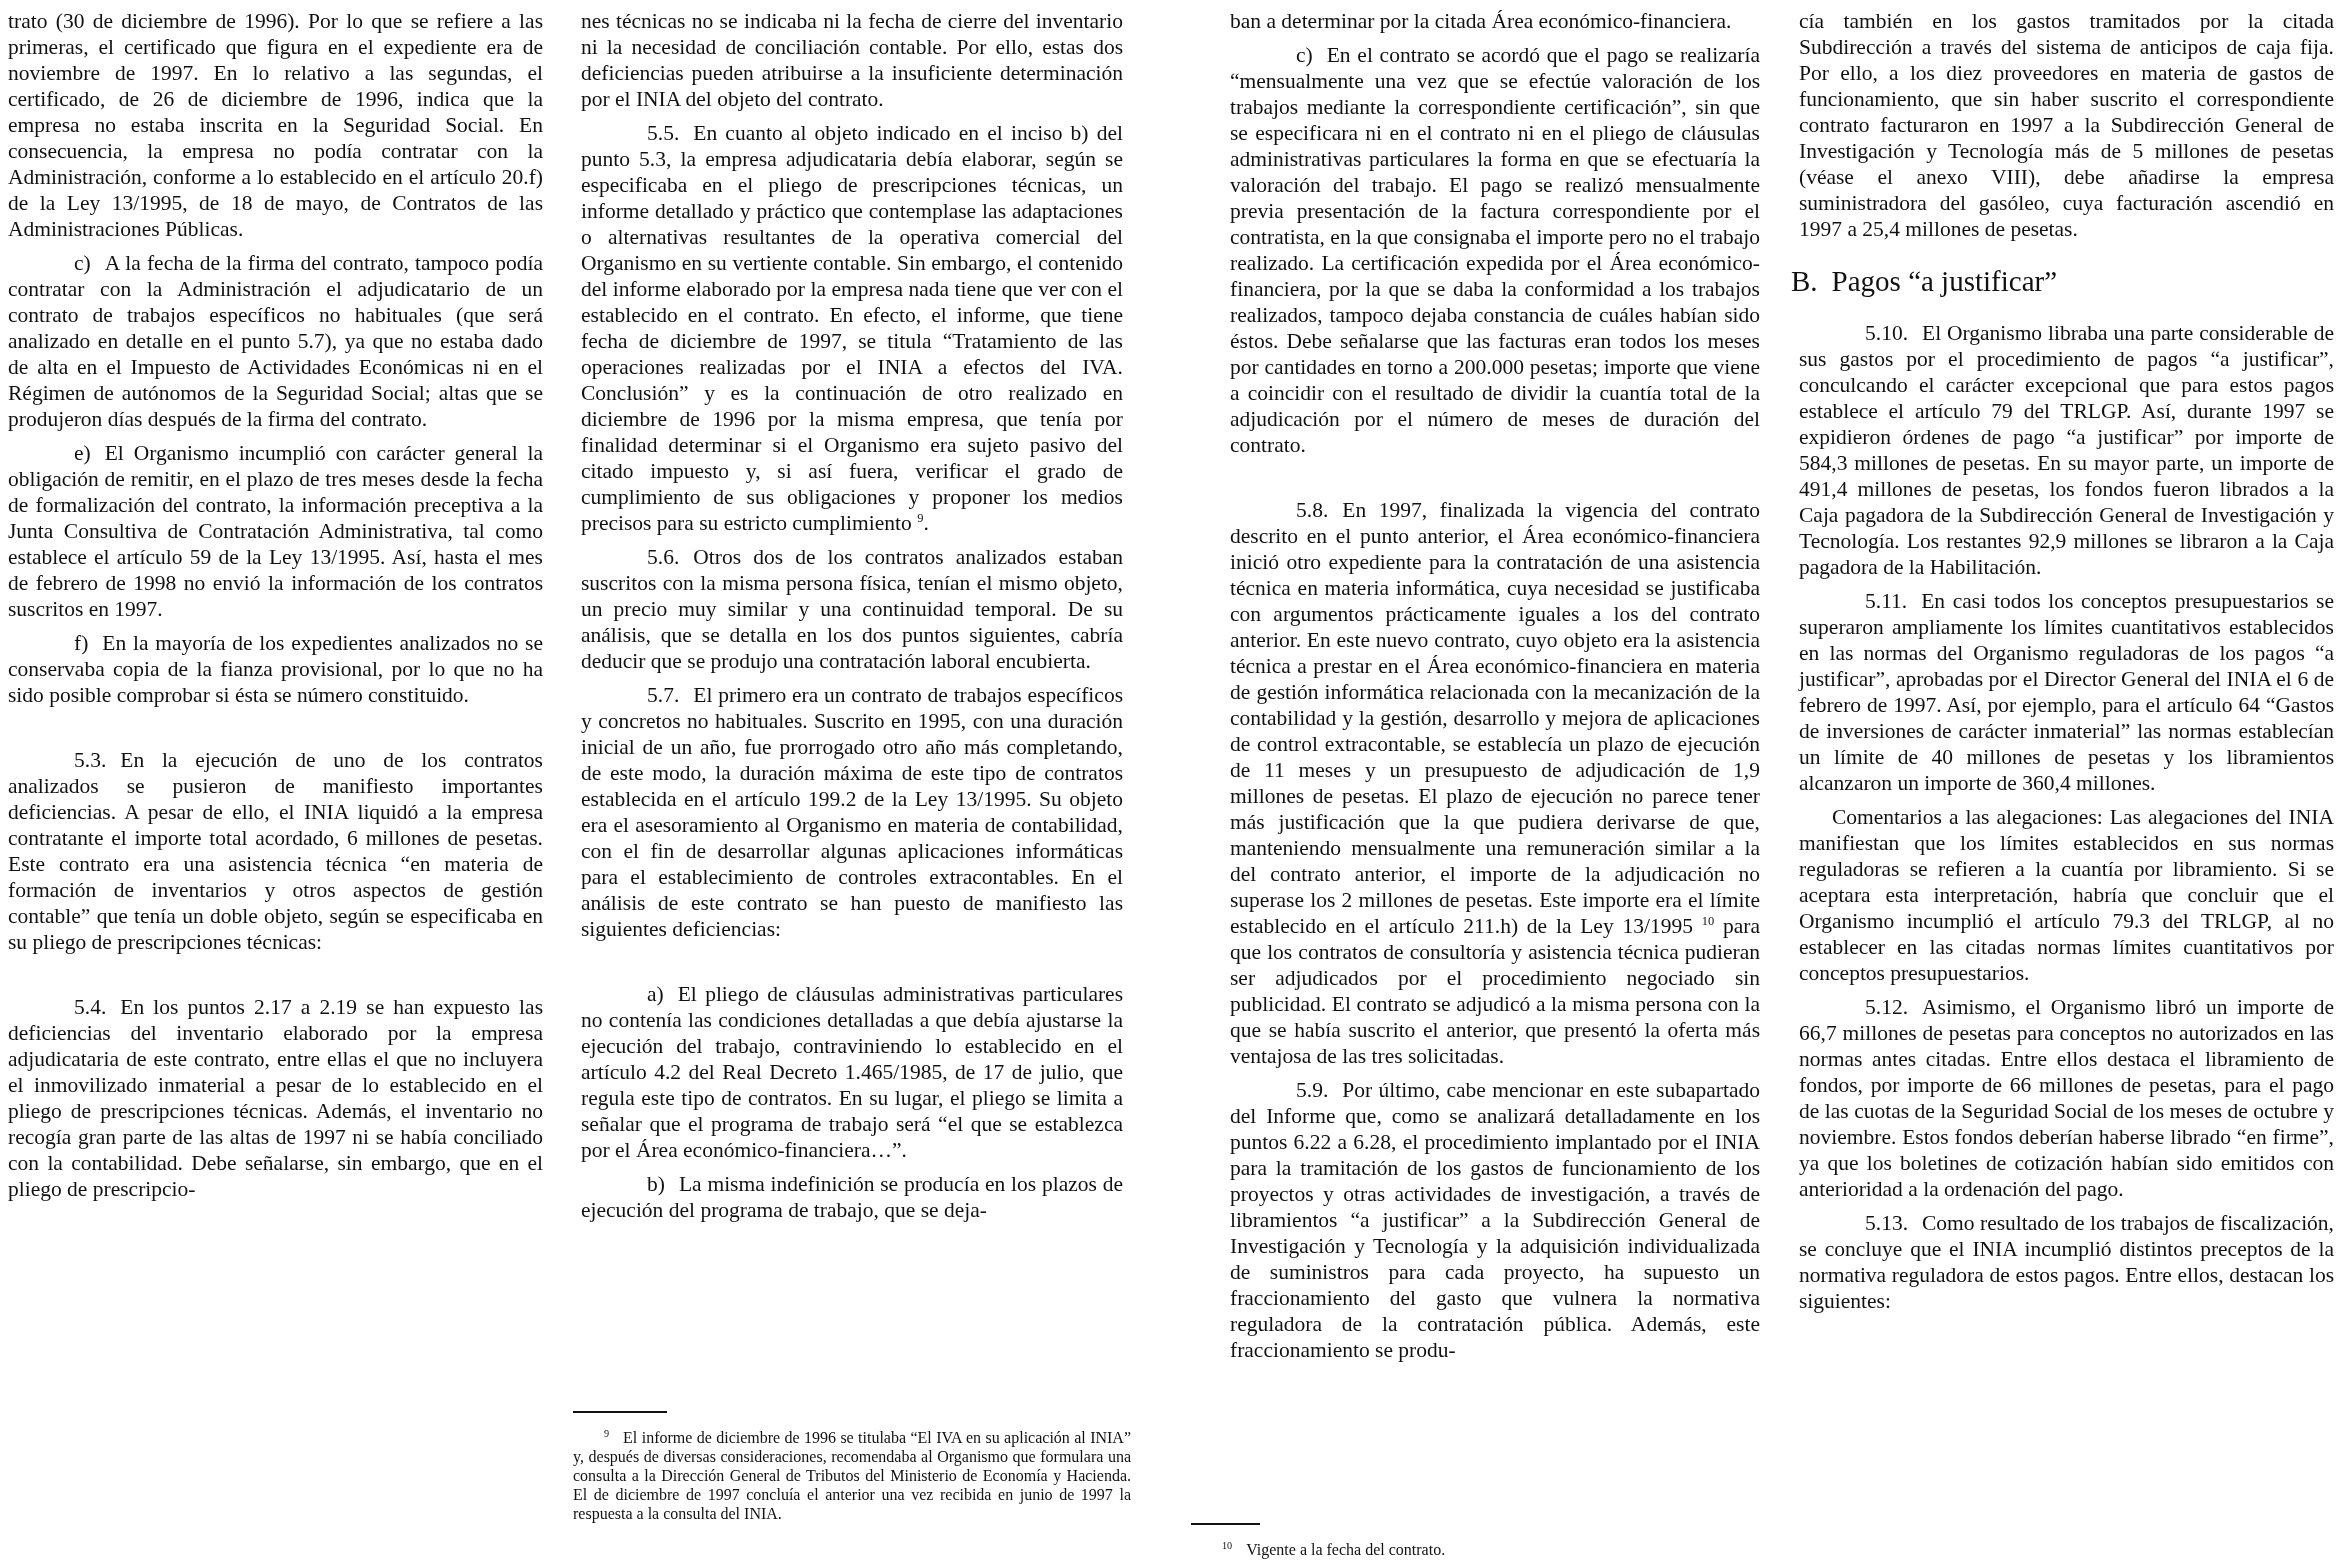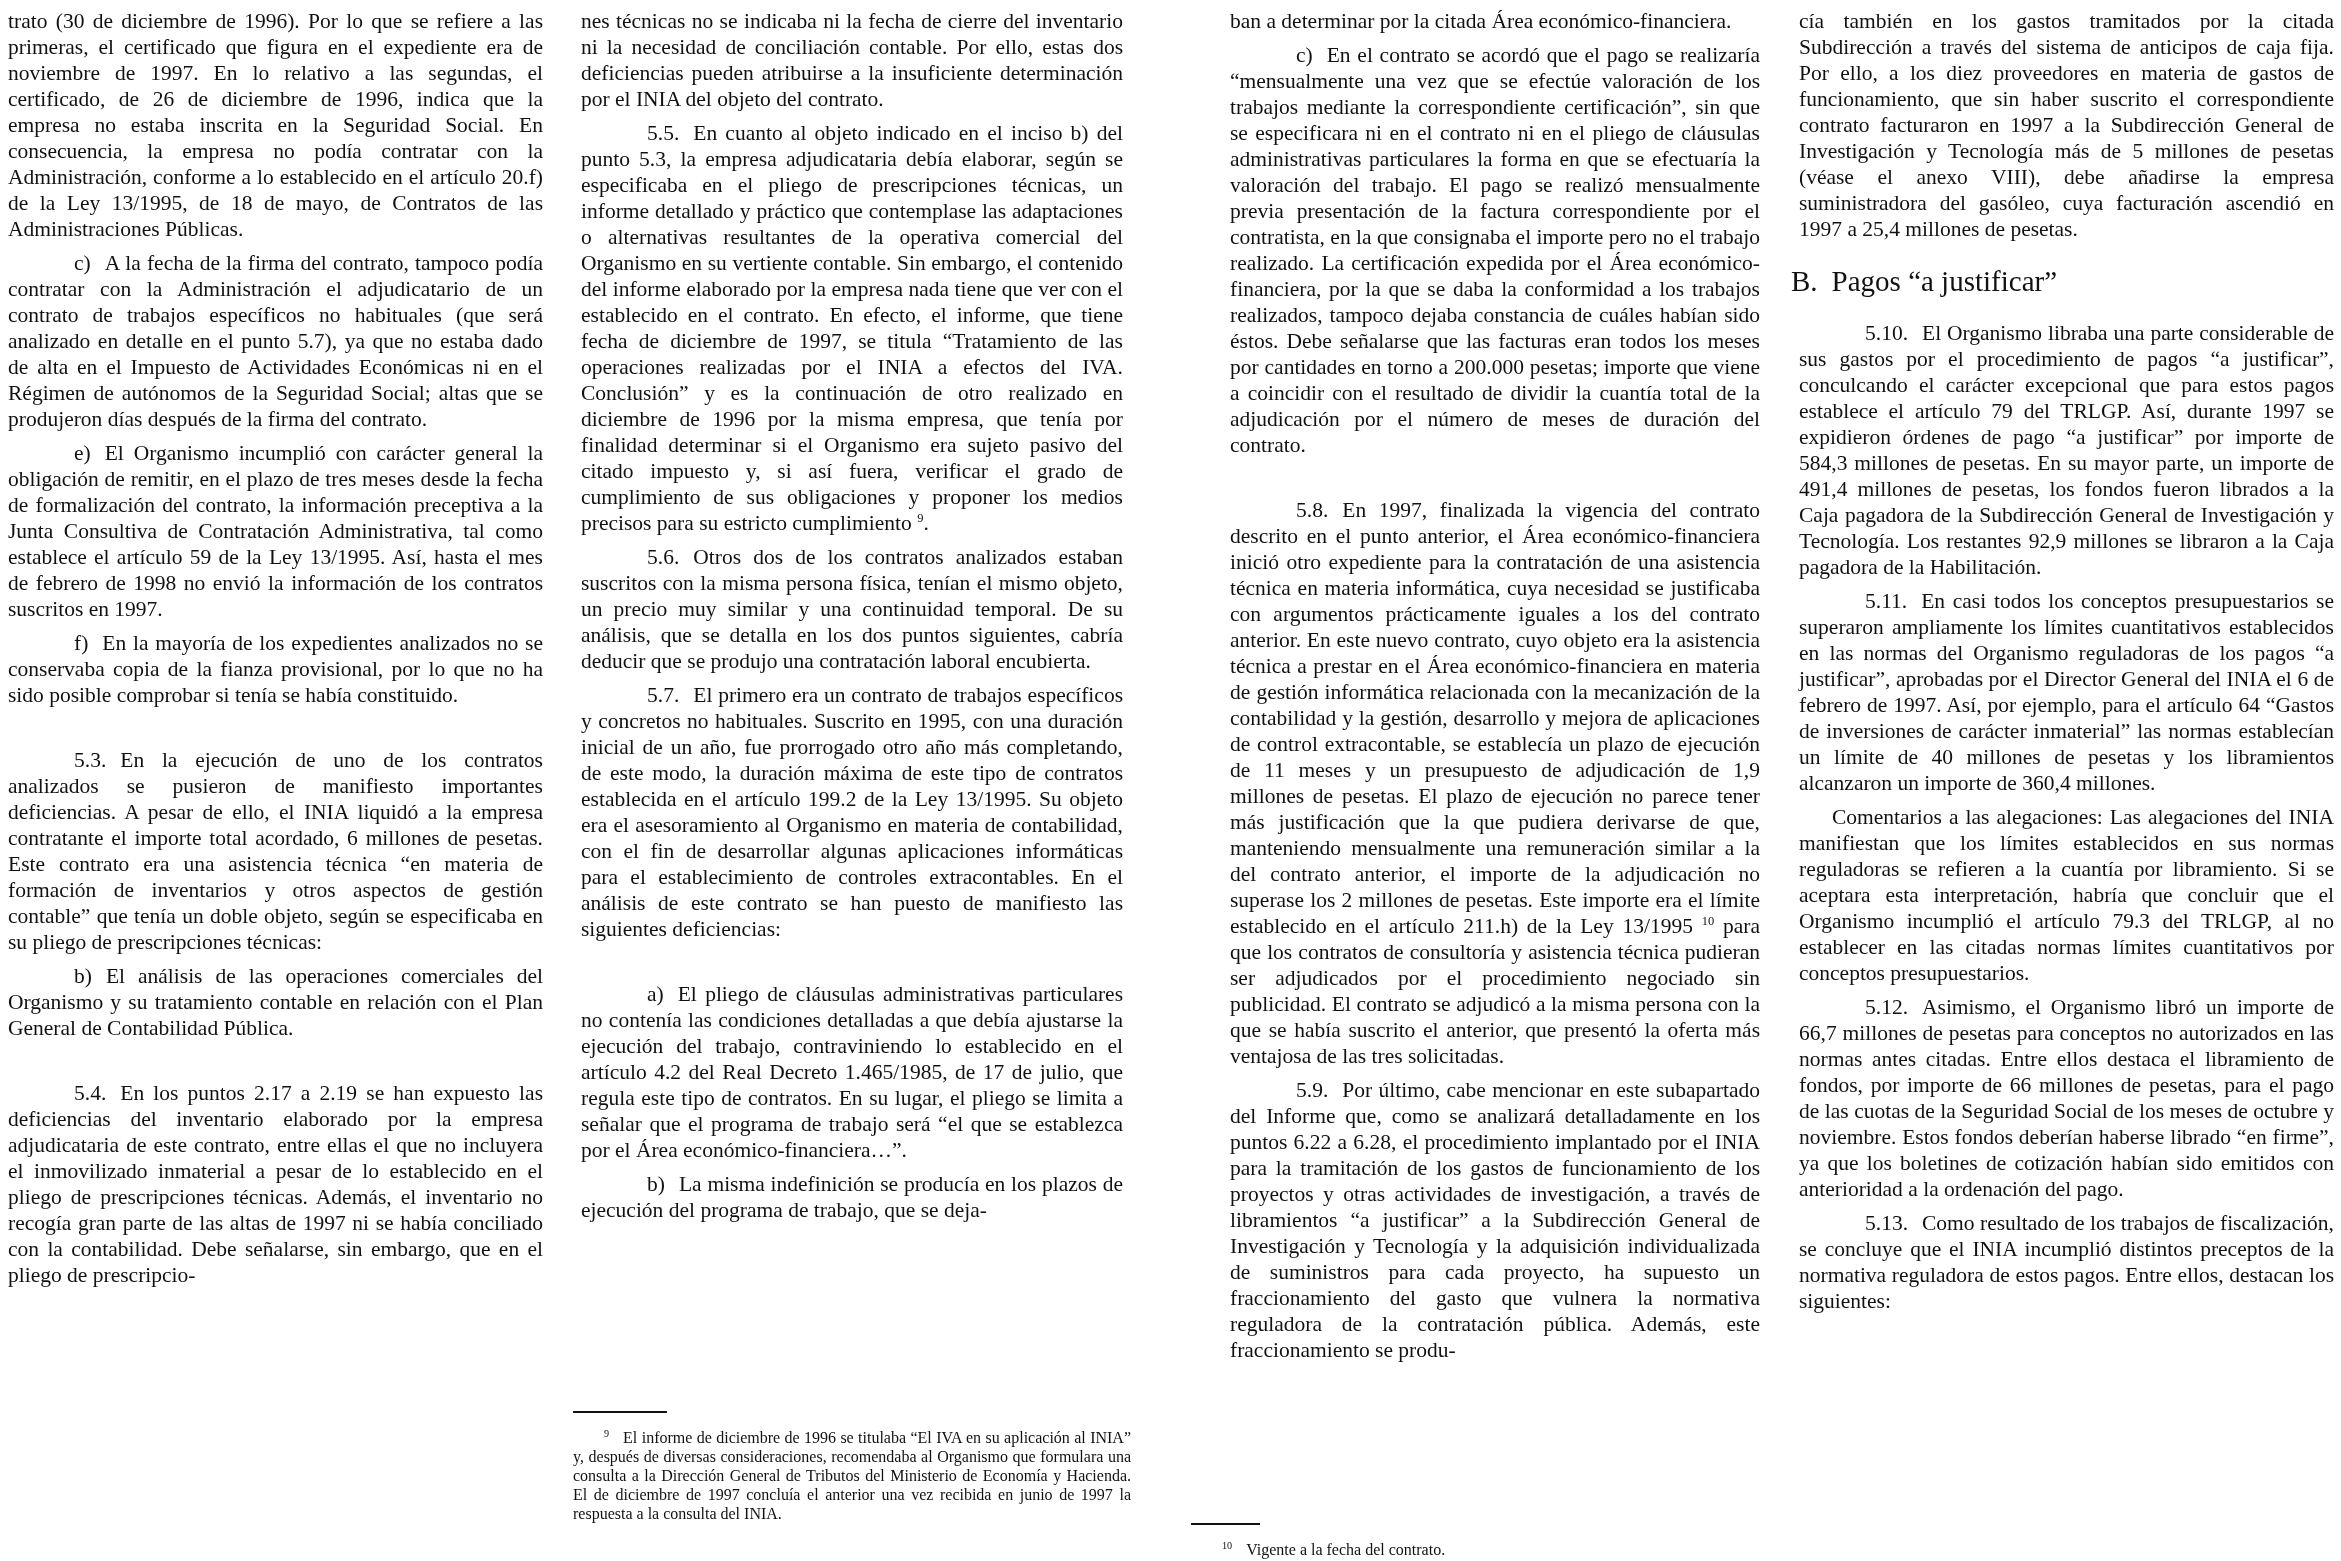--- a/index.html
+++ b/index.html
@@ -35,23 +35,22 @@
   #fn-col3 { left: 1191px; top: 1523px; width: 546px; }
   #fn-col3 .fn-rule { width: 69px; }
 </style>
 </head>
 <body>
 
 <div id="col1" class="col">
     <p class="noindent"><span>trato (30 de diciembre de 1996). Por lo que se refiere a las primeras, el certificado que figura en el expediente era de noviembre de 1997. En lo relativo a las segundas, el certificado, de 26 de diciembre de 1996, indica que la empresa no estaba inscrita en la Seguridad Social. En consecuencia, la empresa no podía contratar con la Administración, conforme a lo establecido en el artículo 20.f) de la Ley 13/1995, de 18 de mayo, de Contratos de las Administraciones Públicas.</span></p>
     <p><span class="num">c)</span><span>A la fecha de la firma del contrato, tampoco podía contratar con la Administración el adjudicatario de un contrato de trabajos específicos no habituales (que será analizado en detalle en el punto 5.7), ya que no estaba dado de alta en el Impuesto de Actividades Económicas ni en el Régimen de autónomos de la Seguridad Social; altas que se produjeron días después de la firma del contrato.</span></p>
     <p><span class="num">e)</span><span>El Organismo incumplió con carácter general la obligación de remitir, en el plazo de tres meses desde la fecha de formalización del contrato, la información preceptiva a la Junta Consultiva de Contratación Administrativa, tal como establece el artículo 59 de la Ley 13/1995. Así, hasta el mes de febrero de 1998 no envió la información de los contratos suscritos en 1997.</span></p>
-    <p><span class="num">f)</span><span>En la mayoría de los expedientes analizados no se conservaba copia de la fianza provisional, por lo que no ha sido posible comprobar si tenía se había constituido.</span></p>
+    <p><span class="num">f)</span><span>En la mayoría de los expedientes analizados no se conservaba copia de la fianza provisional, por lo que no ha sido posible comprobar si ésta se número constituido.</span></p>
     <p class="gap-big"><span class="num">5.3.</span><span>En la ejecución de uno de los contratos analizados se pusieron de manifiesto importantes deficiencias. A pesar de ello, el INIA liquidó a la empresa contratante el importe total acordado, 6 millones de pesetas. Este contrato era una asistencia técnica “en materia de formación de inventarios y otros aspectos de gestión contable” que tenía un doble objeto, según se especificaba en su pliego de prescripciones técnicas:</span></p>
-    <p><span class="num">b)</span><span>El análisis de las operaciones comerciales del Organismo y su tratamiento contable en relación con el Plan General de Contabilidad Pública.</span></p>
     <p class="gap-big"><span class="num">5.4.</span><span>En los puntos 2.17 a 2.19 se han expuesto las deficiencias del inventario elaborado por la empresa adjudicataria de este contrato, entre ellas el que no incluyera el inmovilizado inmaterial a pesar de lo establecido en el pliego de prescripciones técnicas. Además, el inventario no recogía gran parte de las altas de 1997 ni se había conciliado con la contabilidad. Debe señalarse, sin embargo, que en el pliego de prescripcio-</span></p>
   </div>
 <div id="col2" class="col">
     <p class="noindent"><span>nes técnicas no se indicaba ni la fecha de cierre del inventario ni la necesidad de conciliación contable. Por ello, estas dos deficiencias pueden atribuirse a la insuficiente determinación por el INIA del objeto del contrato.</span></p>
     <p><span class="num">5.5.</span><span>En cuanto al objeto indicado en el inciso b) del punto 5.3, la empresa adjudicataria debía elaborar, según se especificaba en el pliego de prescripciones técnicas, un informe detallado y práctico que contemplase las adaptaciones o alternativas resultantes de la operativa comercial del Organismo en su vertiente contable. Sin embargo, el contenido del informe elaborado por la empresa nada tiene que ver con el establecido en el contrato. En efecto, el informe, que tiene fecha de diciembre de 1997, se titula “Tratamiento de las operaciones realizadas por el INIA a efectos del IVA. Conclusión” y es la continuación de otro realizado en diciembre de 1996 por la misma empresa, que tenía por finalidad determinar si el Organismo era sujeto pasivo del citado impuesto y, si así fuera, verificar el grado de cumplimiento de sus obligaciones y proponer los medios precisos para su estricto cumplimiento</span> <sup>9</sup><span>.</span></p>
     <p><span class="num">5.6.</span><span>Otros dos de los contratos analizados estaban suscritos con la misma persona física, tenían el mismo objeto, un precio muy similar y una continuidad temporal. De su análisis, que se detalla en los dos puntos siguientes, cabría deducir que se produjo una contratación laboral encubierta.</span></p>
     <p><span class="num">5.7.</span><span>El primero era un contrato de trabajos específicos y concretos no habituales. Suscrito en 1995, con una duración inicial de un año, fue prorrogado otro año más completando, de este modo, la duración máxima de este tipo de contratos establecida en el artículo 199.2 de la Ley 13/1995. Su objeto era el asesoramiento al Organismo en materia de contabilidad, con el fin de desarrollar algunas aplicaciones informáticas para el establecimiento de controles extracontables. En el análisis de este contrato se han puesto de manifiesto las siguientes deficiencias:</span></p>
     <p class="gap-big"><span class="num">a)</span><span>El pliego de cláusulas administrativas particulares no contenía las condiciones detalladas a que debía ajustarse la ejecución del trabajo, contraviniendo lo establecido en el artículo 4.2 del Real Decreto 1.465/1985, de 17 de julio, que regula este tipo de contratos. En su lugar, el pliego se limita a señalar que el programa de trabajo será “el que se establezca por el Área económico-financiera…”.</span></p>
     <p><span class="num">b)</span><span>La misma indefinición se producía en los plazos de ejecución del programa de trabajo, que se deja-</span></p>
   </div>

